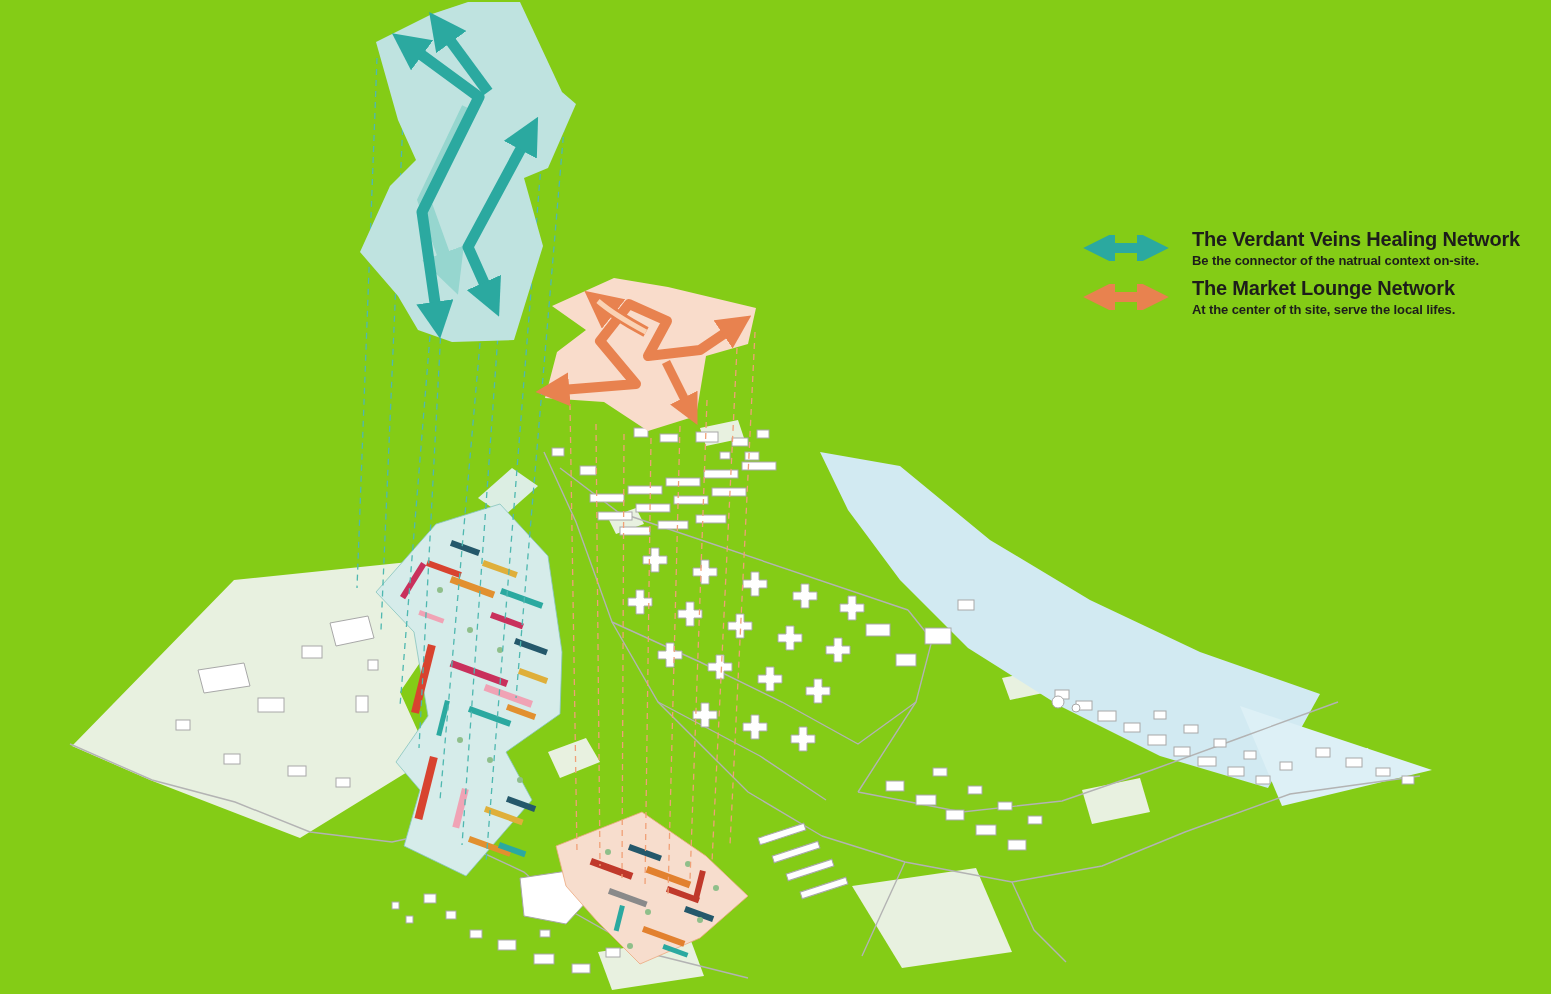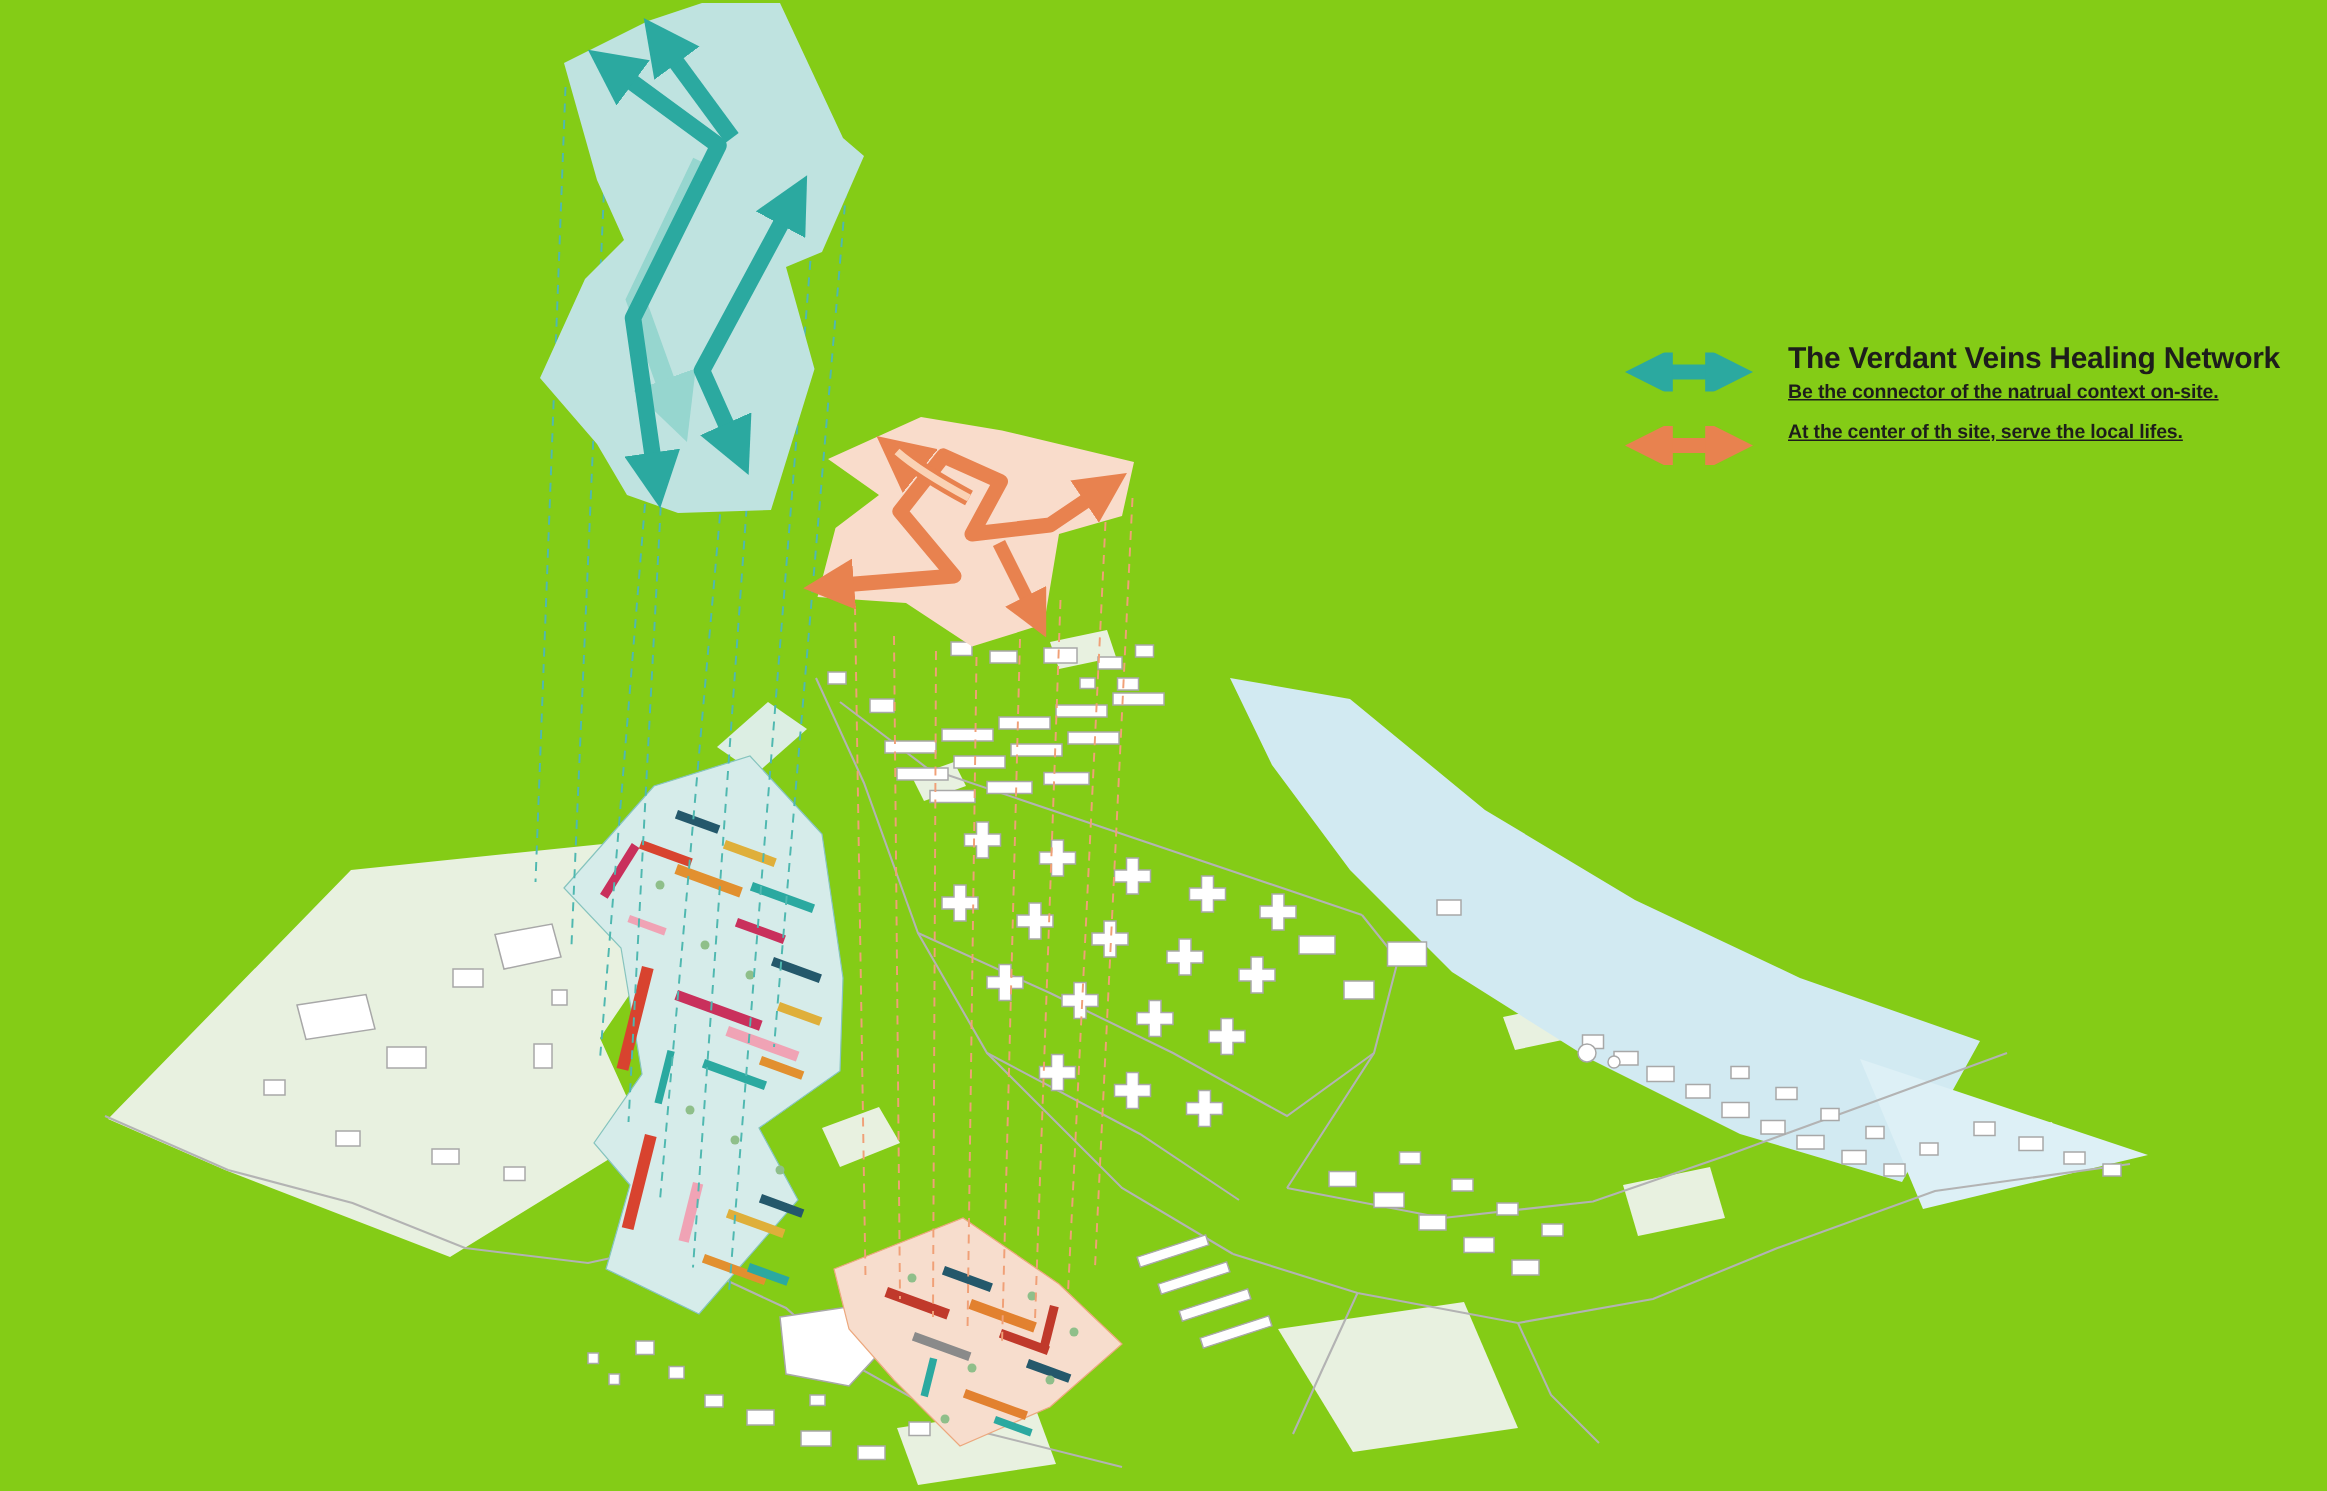--- a/index.html
+++ b/index.html
@@ -4,21 +4,21 @@
 <style>
   html,body{margin:0;padding:0;background:#ffffff;}
   .stage{position:relative;width:1551px;height:994px;background:#84cc16;overflow:hidden;
          font-family:"Liberation Sans",sans-serif;}
   .stage > svg.base{position:absolute;left:0;top:0;}
   .legend{position:absolute;left:1078px;top:228px;width:470px;}
   .legend-item{display:flex;align-items:flex-start;gap:18px;margin-bottom:9px;}
   .legend-arrow{flex:0 0 auto;margin-top:7px;}
   .legend-text{flex:1;}
   .legend-title{font-size:20px;font-weight:bold;color:#1d1d1b;letter-spacing:-0.2px;line-height:1.1;}
-  .legend-subtitle{font-size:13px;font-weight:bold;color:#1d1d1b;margin-top:3px;letter-spacing:-0.1px;text-decoration:underline;}
+  .legend-subtitle{font-size:13px;font-weight:bold;color:#1d1d1b;margin-top:3px;letter-spacing:-0.1px;}
 </style>
 </head>
 <body>
 
 <div class="stage">
 
 <svg class="base" width="1551" height="994" viewBox="0 0 1551 994">
   <defs>
     <marker id="mh-teal" viewBox="0 0 10 10" refX="6" refY="5" markerWidth="3.4" markerHeight="3.4" orient="auto-start-reverse">
       <path d="M0,0 L10,5 L0,10 Z" fill="#2BA9A0"></path>
@@ -293,18 +293,19 @@
   <div class="legend-item">
     <svg class="legend-arrow" width="96" height="26" viewBox="0 0 96 26">
       <defs>
         <marker id="lm-orange" viewBox="0 0 10 10" refX="6" refY="5" markerWidth="3.2" markerHeight="3.2" orient="auto-start-reverse">
           <path d="M0,0 L10,5 L0,10 Z" fill="#E8824F"></path>
         </marker>
       </defs>
       <line x1="18" y1="13" x2="78" y2="13" stroke-width="10" marker-start="url(#lm-orange)" marker-end="url(#lm-orange)" stroke="#E8824F"></line>
     </svg>
     <div class="legend-text">
+      <div class="legend-title">The Market Lounge Network</div>
       <div class="legend-subtitle">At the center of th site, serve the local lifes.</div>
     </div>
   </div>
 </div>
 
 </div>
 
 </body></html>

